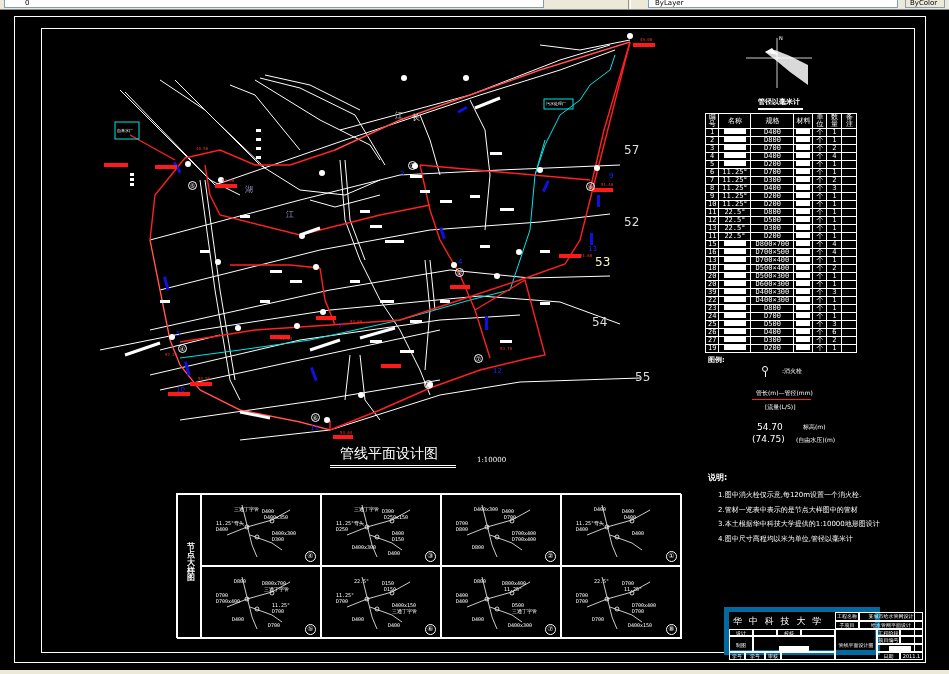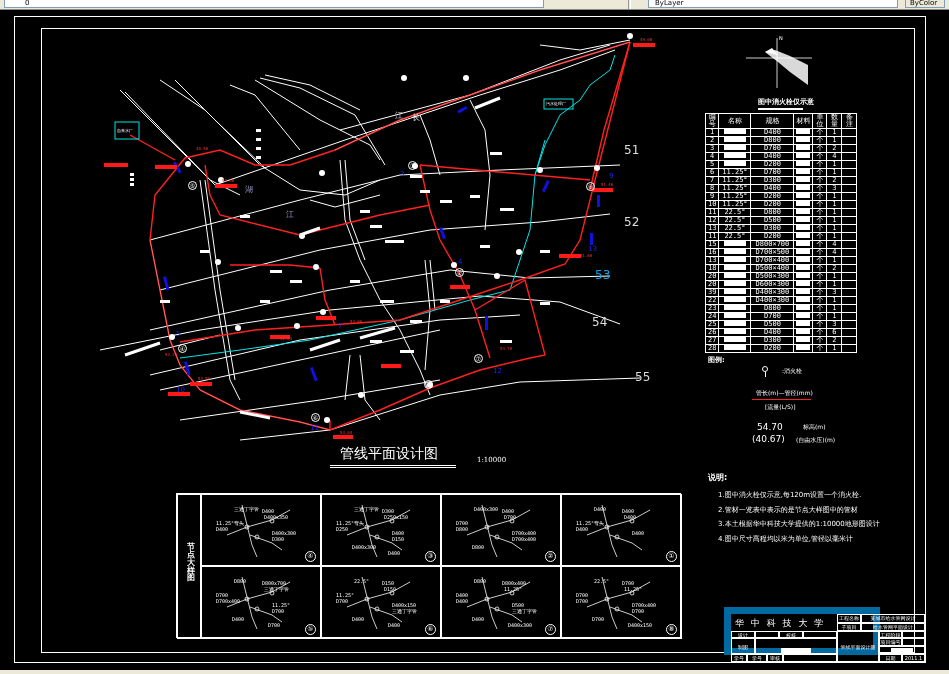--- a/index.html
+++ b/index.html
@@ -11,21 +11,21 @@
   .statusline { position: absolute; left: 0; top: 670px; width: 949px; height: 4px; background: #ece9d8; }
   .frame-outer { position: absolute; left: 14px; top: 16px; width: 912px; height: 647px; border: 1px solid #fff; }
   .frame-inner { position: absolute; left: 41px; top: 28px; width: 874px; height: 625px; border: 1px solid #fff; }
   svg { position: absolute; left: 0; top: 0; }
   .t { position: absolute; color: #fff; white-space: nowrap; font-family: "DejaVu Sans", sans-serif; }
   .mono { font-family: "DejaVu Sans Mono", monospace; }
   .table { position: absolute; left: 705px; top: 113px; border-collapse: collapse; font-size: 7px; }
   .table td { border: 1px solid #fff; height: 8px; color: #fff; text-align: center; padding: 0 2px; line-height: 7px; font-family: "DejaVu Sans Mono", monospace; }
   .blk-bar { display: inline-block; width: 22px; height: 5px; background: #fff; }
   .notes div { font-size: 7px; color: #fff; line-height: 14.5px; }
-  .tblock { position: absolute; left: 724px; top: 607px; width: 156px; height: 48px; border: 7px solid #0369a1; }
+  .tblock { position: absolute; left: 724px; top: 607px; width: 156px; height: 48px; border: 5px solid #0369a1; }
   .tb-cell { position: absolute; border: 1px solid #fff; color: #fff; font-size: 5px; line-height: 6px; text-align: center; overflow: hidden; }
   .nodes { position: absolute; left: 176px; top: 493px; width: 505px; height: 145px; border: 1px solid #fff; }
   .node-cell { position: absolute; border: 1px solid #fff; }
   .node-num { position: absolute; right: 4px; bottom: 3px; width: 11px; height: 11px; border: 1px solid #fff; border-radius: 50%; color: #fff; font-size: 7px; line-height: 9px; text-align: center; }
   .nl { position: absolute; font-size: 5px; color: #fff; line-height: 5px; font-family: "DejaVu Sans Mono", monospace; }
   .wbox { display: inline-block; background: #fff; height: 5px; vertical-align: middle; }
 </style>
 </head>
 <body>
 
@@ -202,23 +202,23 @@
   </g>
 </svg>
 
 <div class="t" style="left:412px;top:112px;font-size:8px;">长</div>
 <div class="t" style="left:395px;top:110px;font-size:8px;color:#ccc;">江</div>
 <div class="t" style="left:245px;top:184px;font-size:8px;color:#99c;">湖</div>
 <div class="t" style="left:286px;top:209px;font-size:8px;color:#99c;">江</div>
 <div class="t" style="left:117px;top:128px;font-size:4px;">自来水厂</div>
 <div class="t" style="left:546px;top:101px;font-size:4px;">污水处理厂</div>
 
-<div class="t" style="left:624px;top:143px;font-size:12px;color:#ddd;">51</div>
+<div class="t" style="left:624px;top:143px;font-size:12px;color:#ddd;">57</div>
 <div class="t" style="left:624px;top:207px;font-size:12px;color:#ddd;margin-top:8px;">52</div>
-<div class="t" style="left:595px;top:268px;font-size:12px;color:#0ea5e9;">53</div>
+<div class="t" style="left:595px;top:255px;font-size:12px;color:#fef9c3;">53</div>
 <div class="t" style="left:592px;top:315px;font-size:12px;color:#ddd;">54</div>
 <div class="t" style="left:635px;top:370px;font-size:12px;color:#ddd;text-align:center;">55</div>
 
 <div class="t" style="left:176px;top:330px;font-size:7px;color:#22f;">5</div>
 <div class="t" style="left:176px;top:386px;font-size:7px;color:#22f;">10</div>
 <div class="t" style="left:310px;top:424px;font-size:7px;color:#22f;">11</div>
 <div class="t" style="left:493px;top:367px;font-size:7px;color:#22f;">12</div>
 <div class="t" style="left:588px;top:245px;font-size:7px;color:#22f;">13</div>
 <div class="t" style="left:609px;top:172px;font-size:7px;color:#22f;">9</div>
 <div class="t" style="left:338px;top:322px;font-size:7px;color:#22f;">7</div>
@@ -251,21 +251,21 @@
 <div class="t" style="left:477px;top:456px;font-size:7px;font-weight:normal;font-family:'DejaVu Serif',serif;">1:10000</div>
 
 <svg width="949" height="674">
   <line x1="746" y1="58" x2="812" y2="58" stroke="#fff" stroke-width="0.8"></line>
   <line x1="777" y1="38" x2="777" y2="88" stroke="#fff" stroke-width="0.8"></line>
   <polygon points="765,52 775,50 790,56 808,65 808,85 790,72 778,62" fill="#fff" opacity="0.85"></polygon>
   <polygon points="765,52 772,48 778,55" fill="#fff"></polygon>
 </svg>
 <div class="t" style="left:779px;top:35px;font-size:5px;">N</div>
 
-<div class="t" style="left:758px;top:97px;font-size:7px;font-weight:bold;">图中消火栓仅示意</div>
+<div class="t" style="left:758px;top:97px;font-size:7px;font-weight:bold;">管径以毫米计</div>
 <div style="position:absolute;left:758px;top:108px;width:45px;height:2px;background:#fff;"></div>
 <table class="table">
   <tbody>
       <tr>
     <td style="width:13px">编号</td>
     <td style="width:32px">名称</td>
     <td style="width:43px">规格</td>
     <td style="width:16px">材料</td>
     <td style="width:14px">单位</td>
     <td style="width:15px">数量</td>
@@ -510,41 +510,41 @@
       <tr>
         <td>27</td>
         <td><span class="blk-bar"></span></td>
         <td>D300</td>
         <td><span class="blk-bar" style="width: 14px;"></span></td>
         <td>个</td>
         <td>2</td>
         <td></td>
       </tr>
       <tr>
-        <td>28</td>
+        <td>19</td>
         <td><span class="blk-bar"></span></td>
         <td>D200</td>
         <td><span class="blk-bar" style="width: 14px;"></span></td>
         <td>个</td>
         <td>1</td>
         <td></td>
       </tr>
     </tbody>
 </table>
 
 <div class="t" style="left:708px;top:355px;font-size:7px;font-weight:bold;">图例:</div>
 <div style="position:absolute;left:762px;top:366px;width:6px;height:6px;border-radius:50%;border:1px solid #fff;"></div>
 <div style="position:absolute;left:765px;top:372px;width:1px;height:5px;background:#fff;"></div>
 <div class="t" style="left:782px;top:367px;font-size:6px;">:消火栓</div>
 <div class="t" style="left:756px;top:389px;font-size:6px;">管长(m)—管径(mm)</div>
 <div style="position:absolute;left:752px;top:399px;width:59px;height:1px;background:#ff2020;"></div>
 <div class="t" style="left:765px;top:403px;font-size:6px;">[流量(L/S)]</div>
 <div class="t" style="left:757px;top:422px;font-size:9px;">54.70</div>
 <div class="t" style="left:803px;top:423px;font-size:6px;">标高(m)</div>
-<div class="t" style="left:752px;top:434px;font-size:9px;">(40.67)</div>
+<div class="t" style="left:752px;top:434px;font-size:9px;">(74.75)</div>
 <div class="t" style="left:796px;top:436px;font-size:6px;">(自由水压)(m)</div>
 
 <div class="t" style="left:708px;top:472px;font-size:8px;font-weight:bold;">说明:</div>
 <div class="notes" style="position:absolute;left:718px;top:488px;">
   <div>1.图中消火栓仅示意,每120m设置一个消火栓.</div>
   <div>2.管材一览表中表示的是节点大样图中的管材</div>
   <div>3.本土根据华中科技大学提供的1:10000地形图设计</div>
   <div>4.图中尺寸高程均以米为单位,管径以毫米计</div>
 </div>
 

